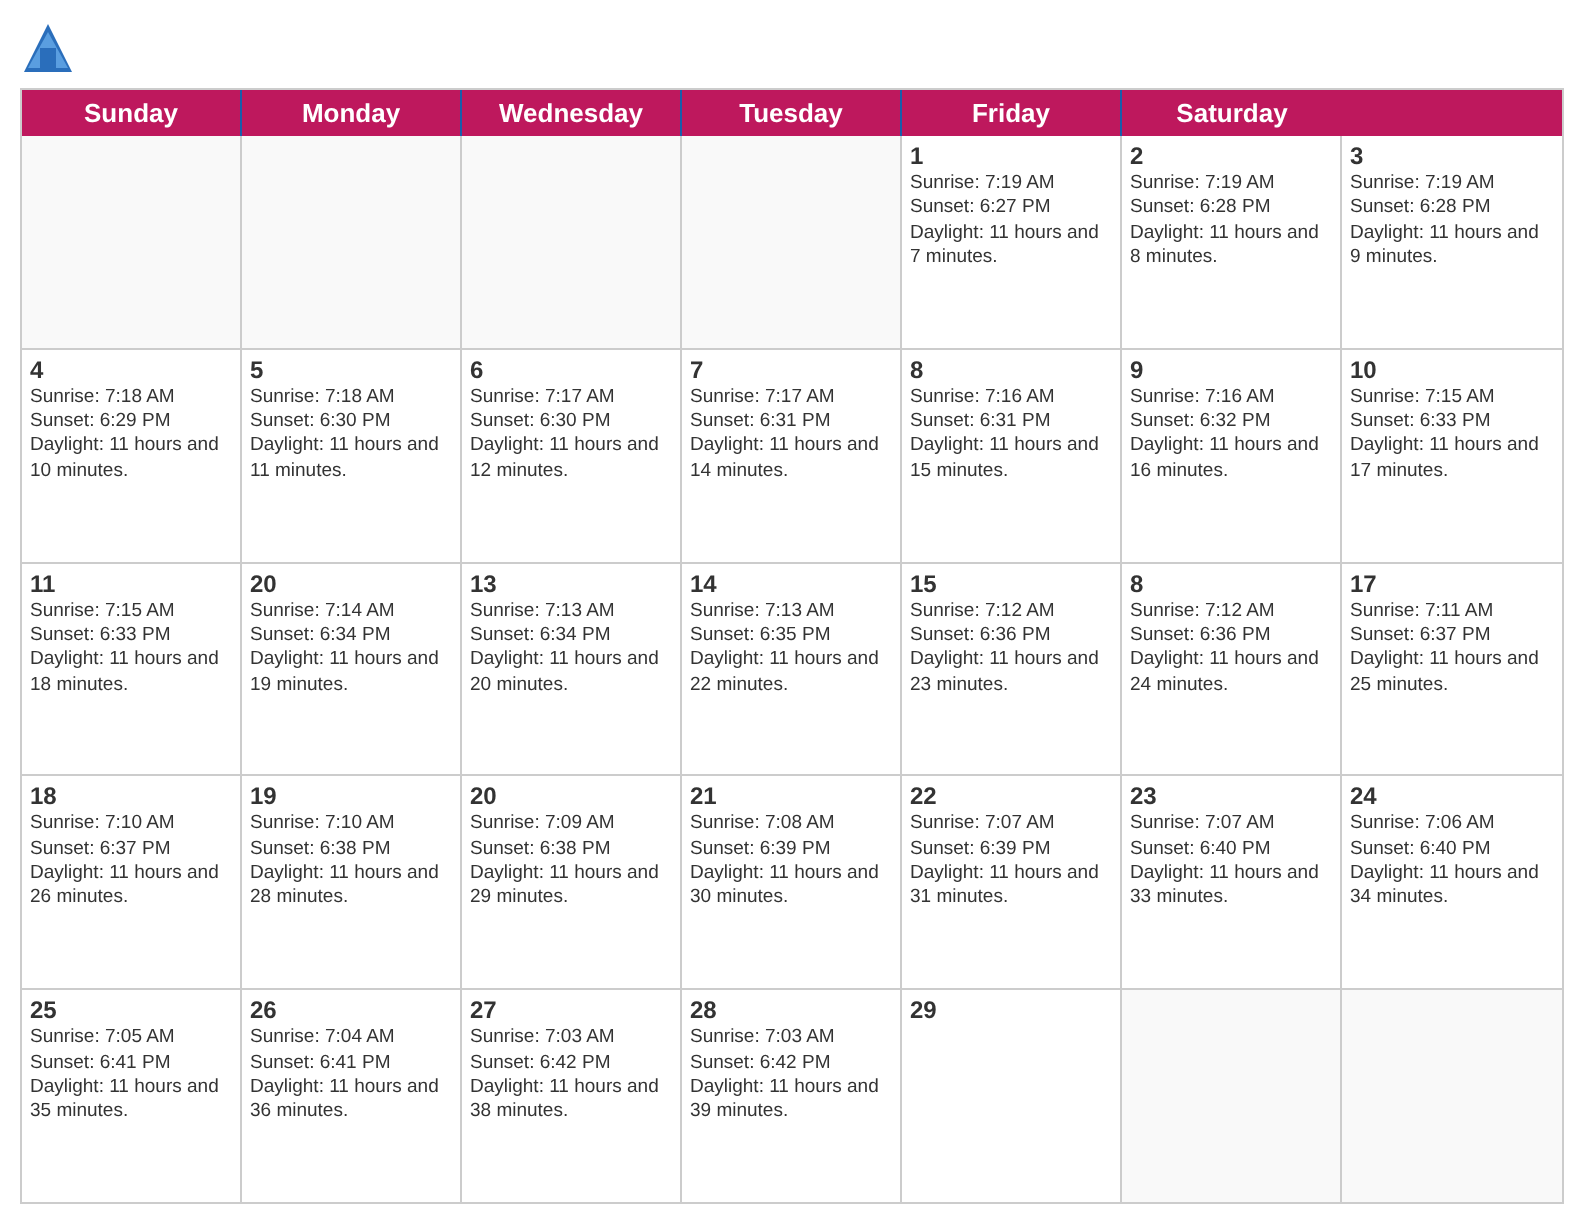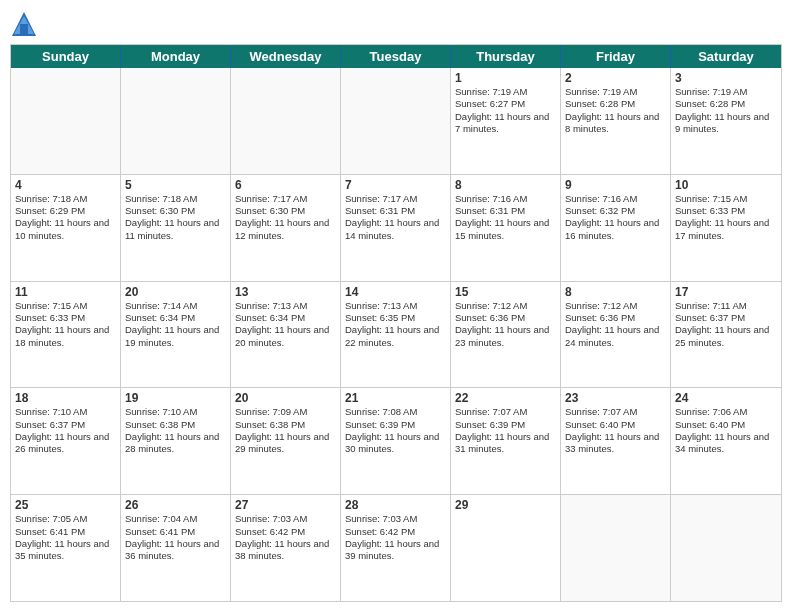--- a/index.html
+++ b/index.html
@@ -56,21 +56,21 @@
     }
     .calendar {
       flex: 1;
       display: flex;
       flex-direction: column;
       border: 1px solid #ccc;
     }
     .cal-header {
       display: grid;
       grid-template-columns: repeat(7, 1fr);
-      background: #0f766e;
+      background: #be185d;
     }
     .cal-header-cell {
       color: #fff;
       text-align: center;
       padding: 4px 2px;
       font-size: 13px;
       font-weight: bold;
       border-right: 1px solid #1a5dab;
     }
     .cal-header-cell:last-child { border-right: none; }
@@ -125,21 +125,20 @@
       <h2></h2>
     </div>
   </div>
 
   <div class="calendar">
     <div class="cal-header">
     <div class="cal-header-cell">Sunday</div>
         <div class="cal-header-cell">Monday</div>
         <div class="cal-header-cell">Wednesday</div>
         <div class="cal-header-cell">Tuesday</div>
-        <div class="cal-header-cell">Thursday</div>
         <div class="cal-header-cell">Friday</div>
         <div class="cal-header-cell">Saturday</div>
       </div>
     <div class="cal-body">
     <div class="cal-row">
           <div class="cal-cell empty"></div>
           <div class="cal-cell empty"></div>
           <div class="cal-cell empty"></div>
           <div class="cal-cell empty"></div>
           <div class="cal-cell">

